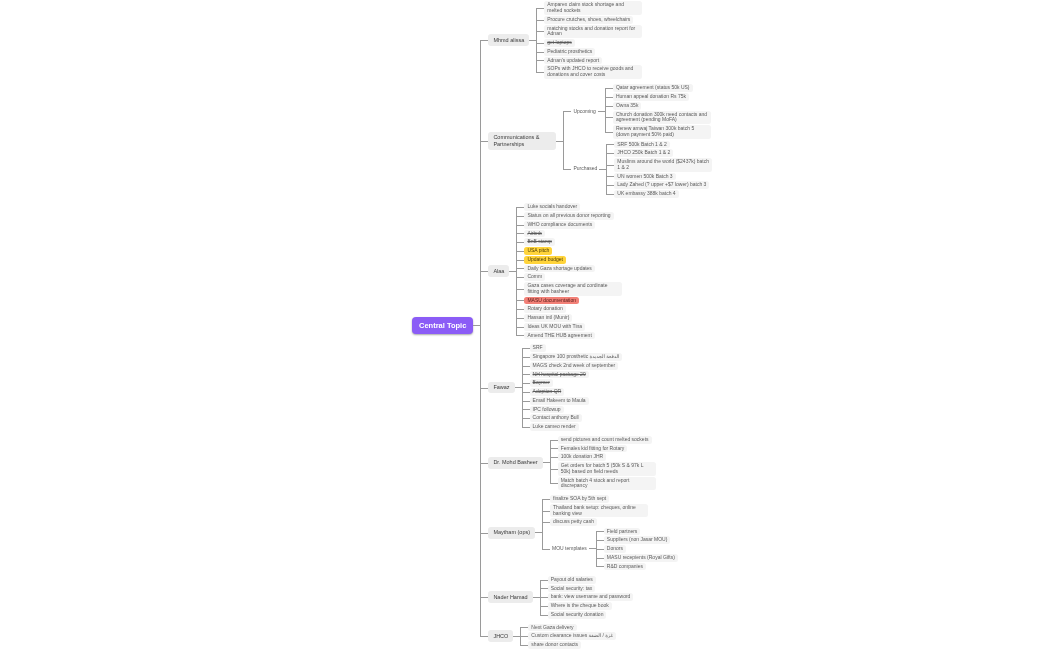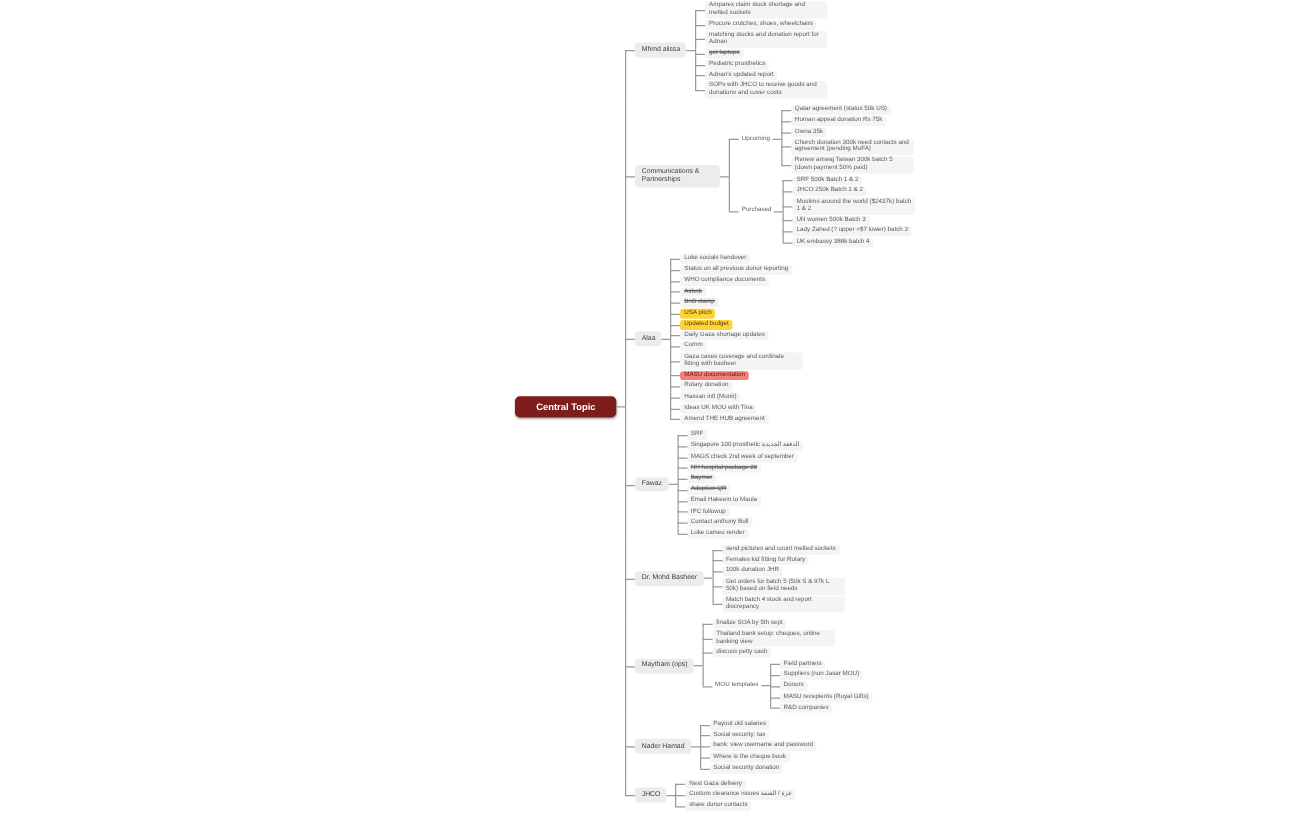--- a/index.html
+++ b/index.html
@@ -32,22 +32,22 @@
     content:"";position:absolute;left:0;top:0;bottom:0;width:0;
     border-left:1px solid #9a9a9a;
   }
   li.tree-li:first-child::after{top:50%;}
   li.tree-li:last-child::after{bottom:50%;}
   li.tree-li:only-child::after{display:none;}
   li.depth1{padding-top:2px;padding-bottom:2px;}
   
   .node{border-radius:3px;white-space:normal;cursor:default;}
   .central{
-    background:#7f1d1d;color:#ffffff;font-weight:bold;font-size:7.5px;
-    padding:4px 17px;border-radius:4px;box-shadow:0 1px 2px rgba(0,0,0,.35);
+    background:#8b5cf6;color:#ffffff;font-weight:bold;font-size:7.5px;
+    padding:4px 7px;border-radius:4px;box-shadow:0 1px 2px rgba(0,0,0,.35);
     white-space:nowrap;
   }
   .branch{
     background:#ececec;color:#3c3c3c;font-size:5.5px;line-height:1.25;
     padding:2.5px 5px;max-width:58px;border-radius:3px;
   }
   .leaf{
     background:#f4f4f4;color:#5a5a5a;font-size:5px;line-height:1.15;
     padding:1px 3px;max-width:92px;border-radius:2.5px;
   }

